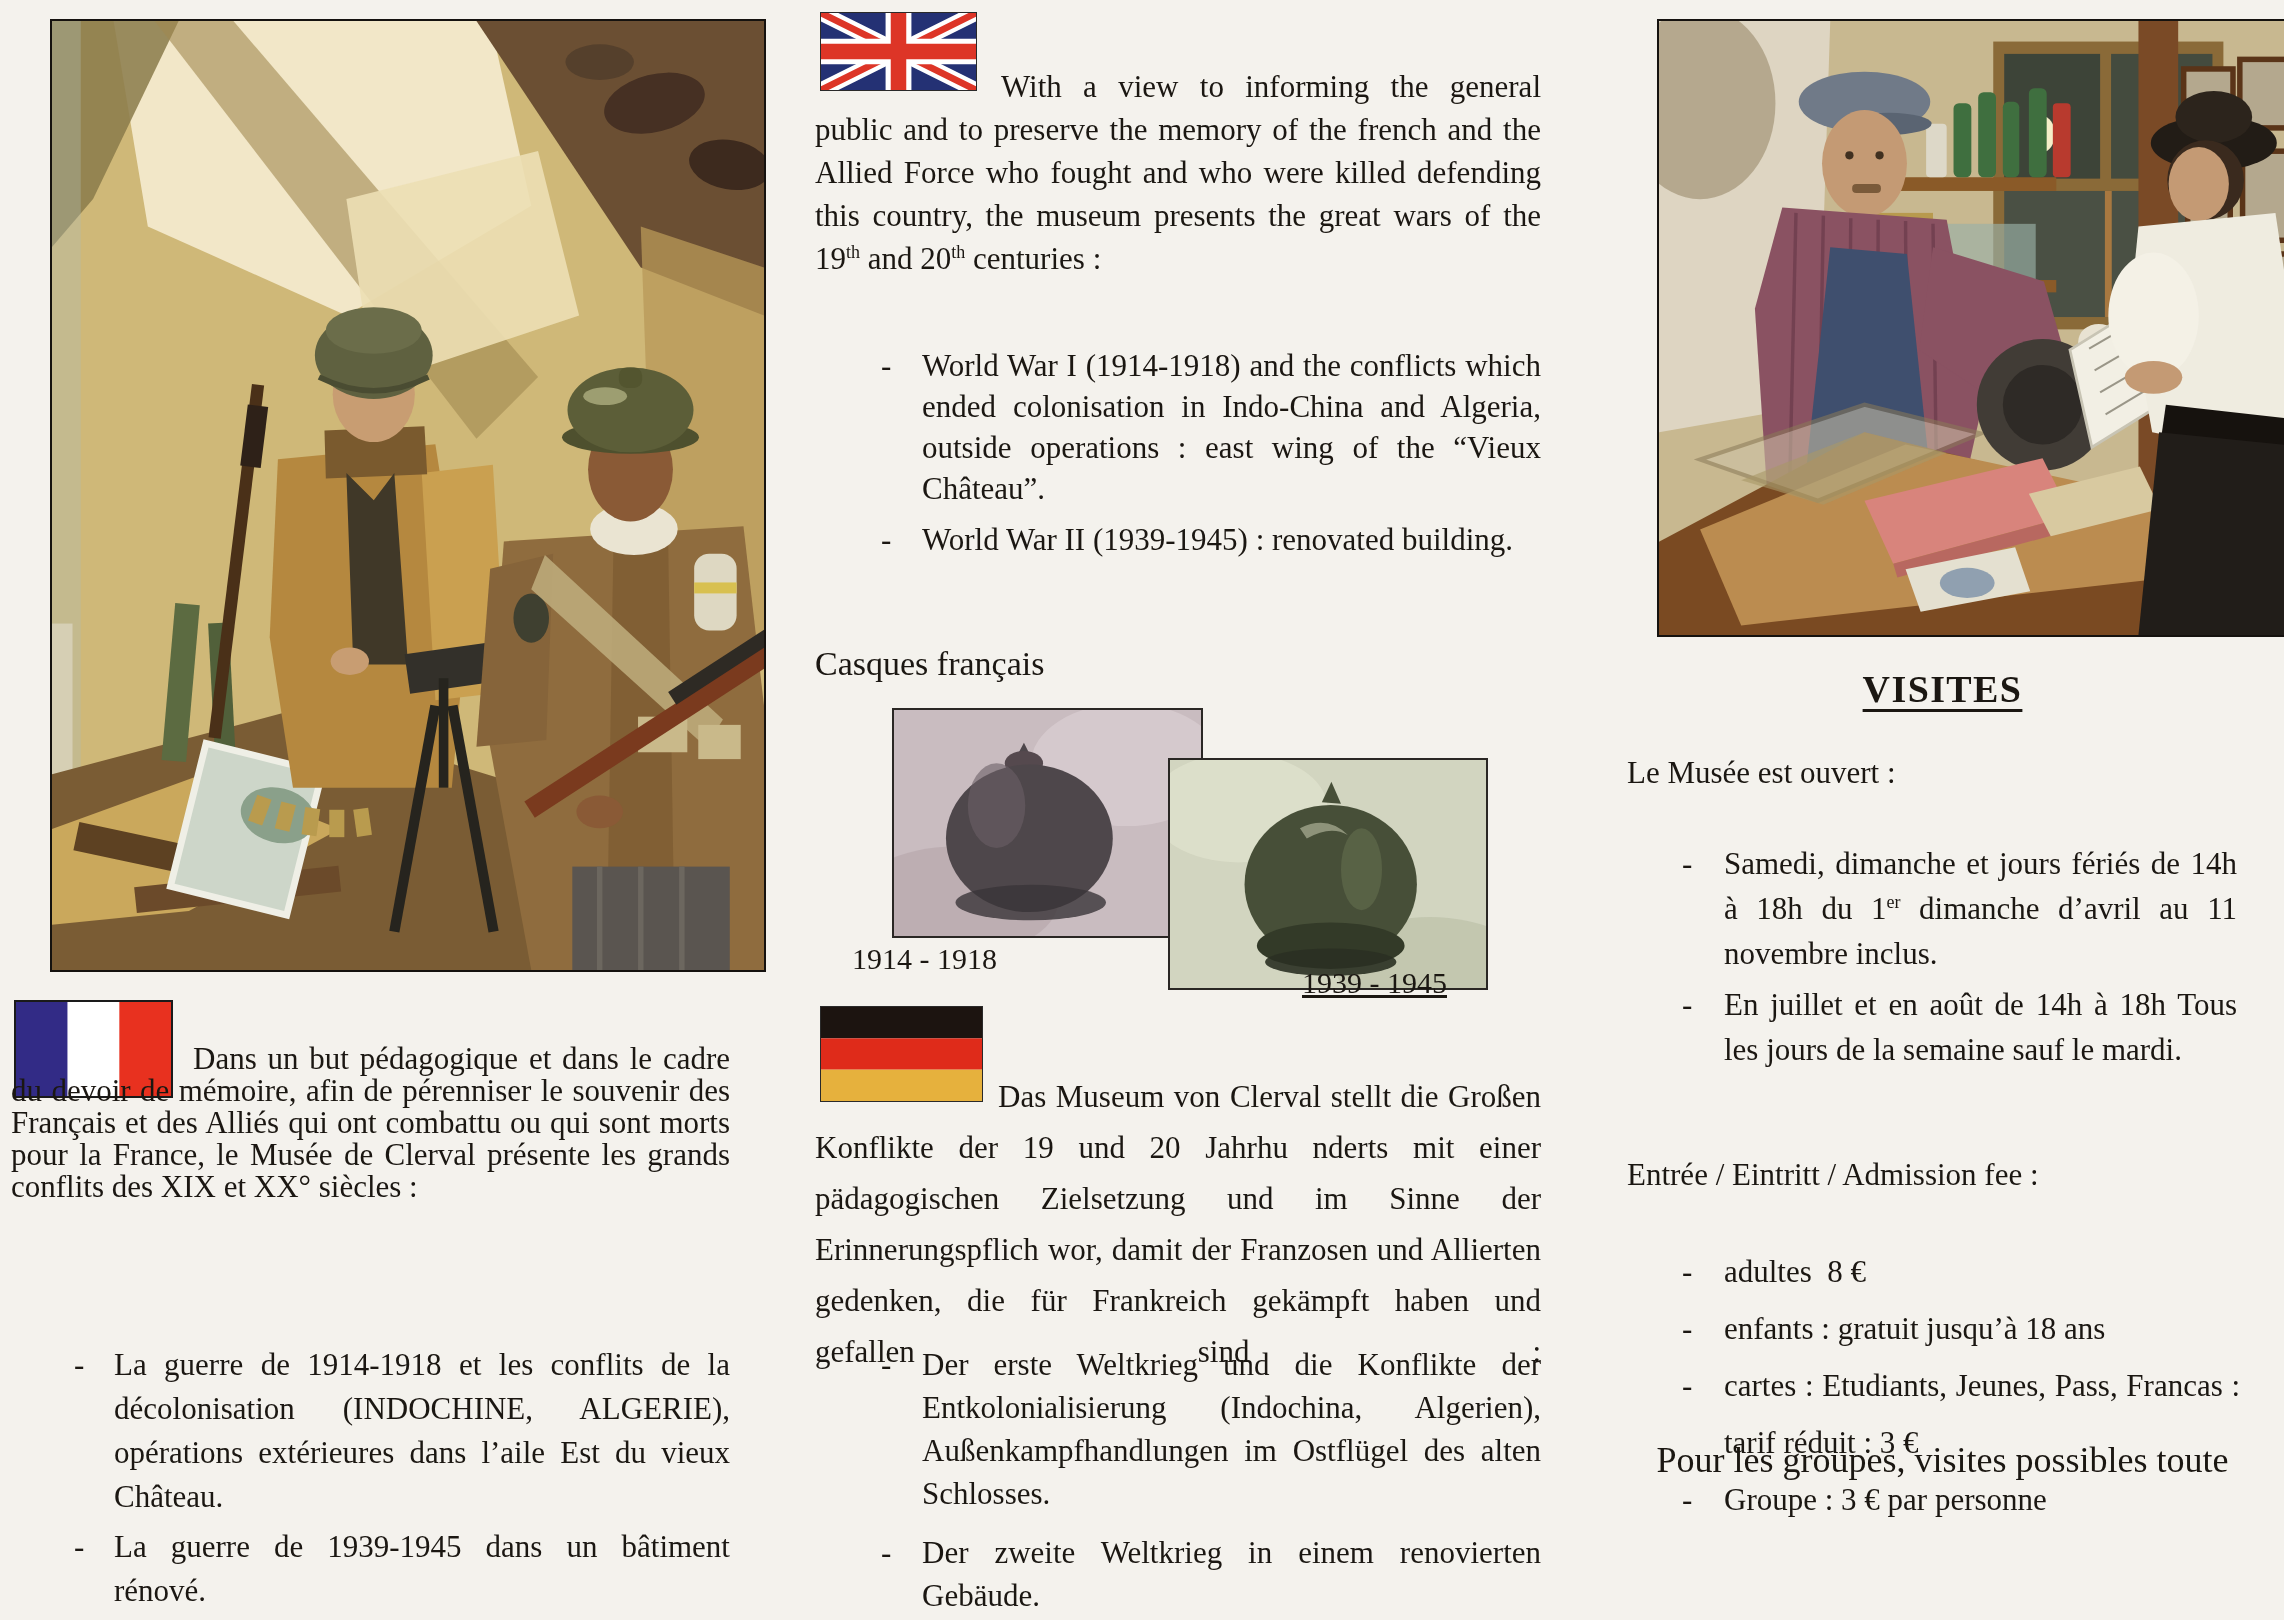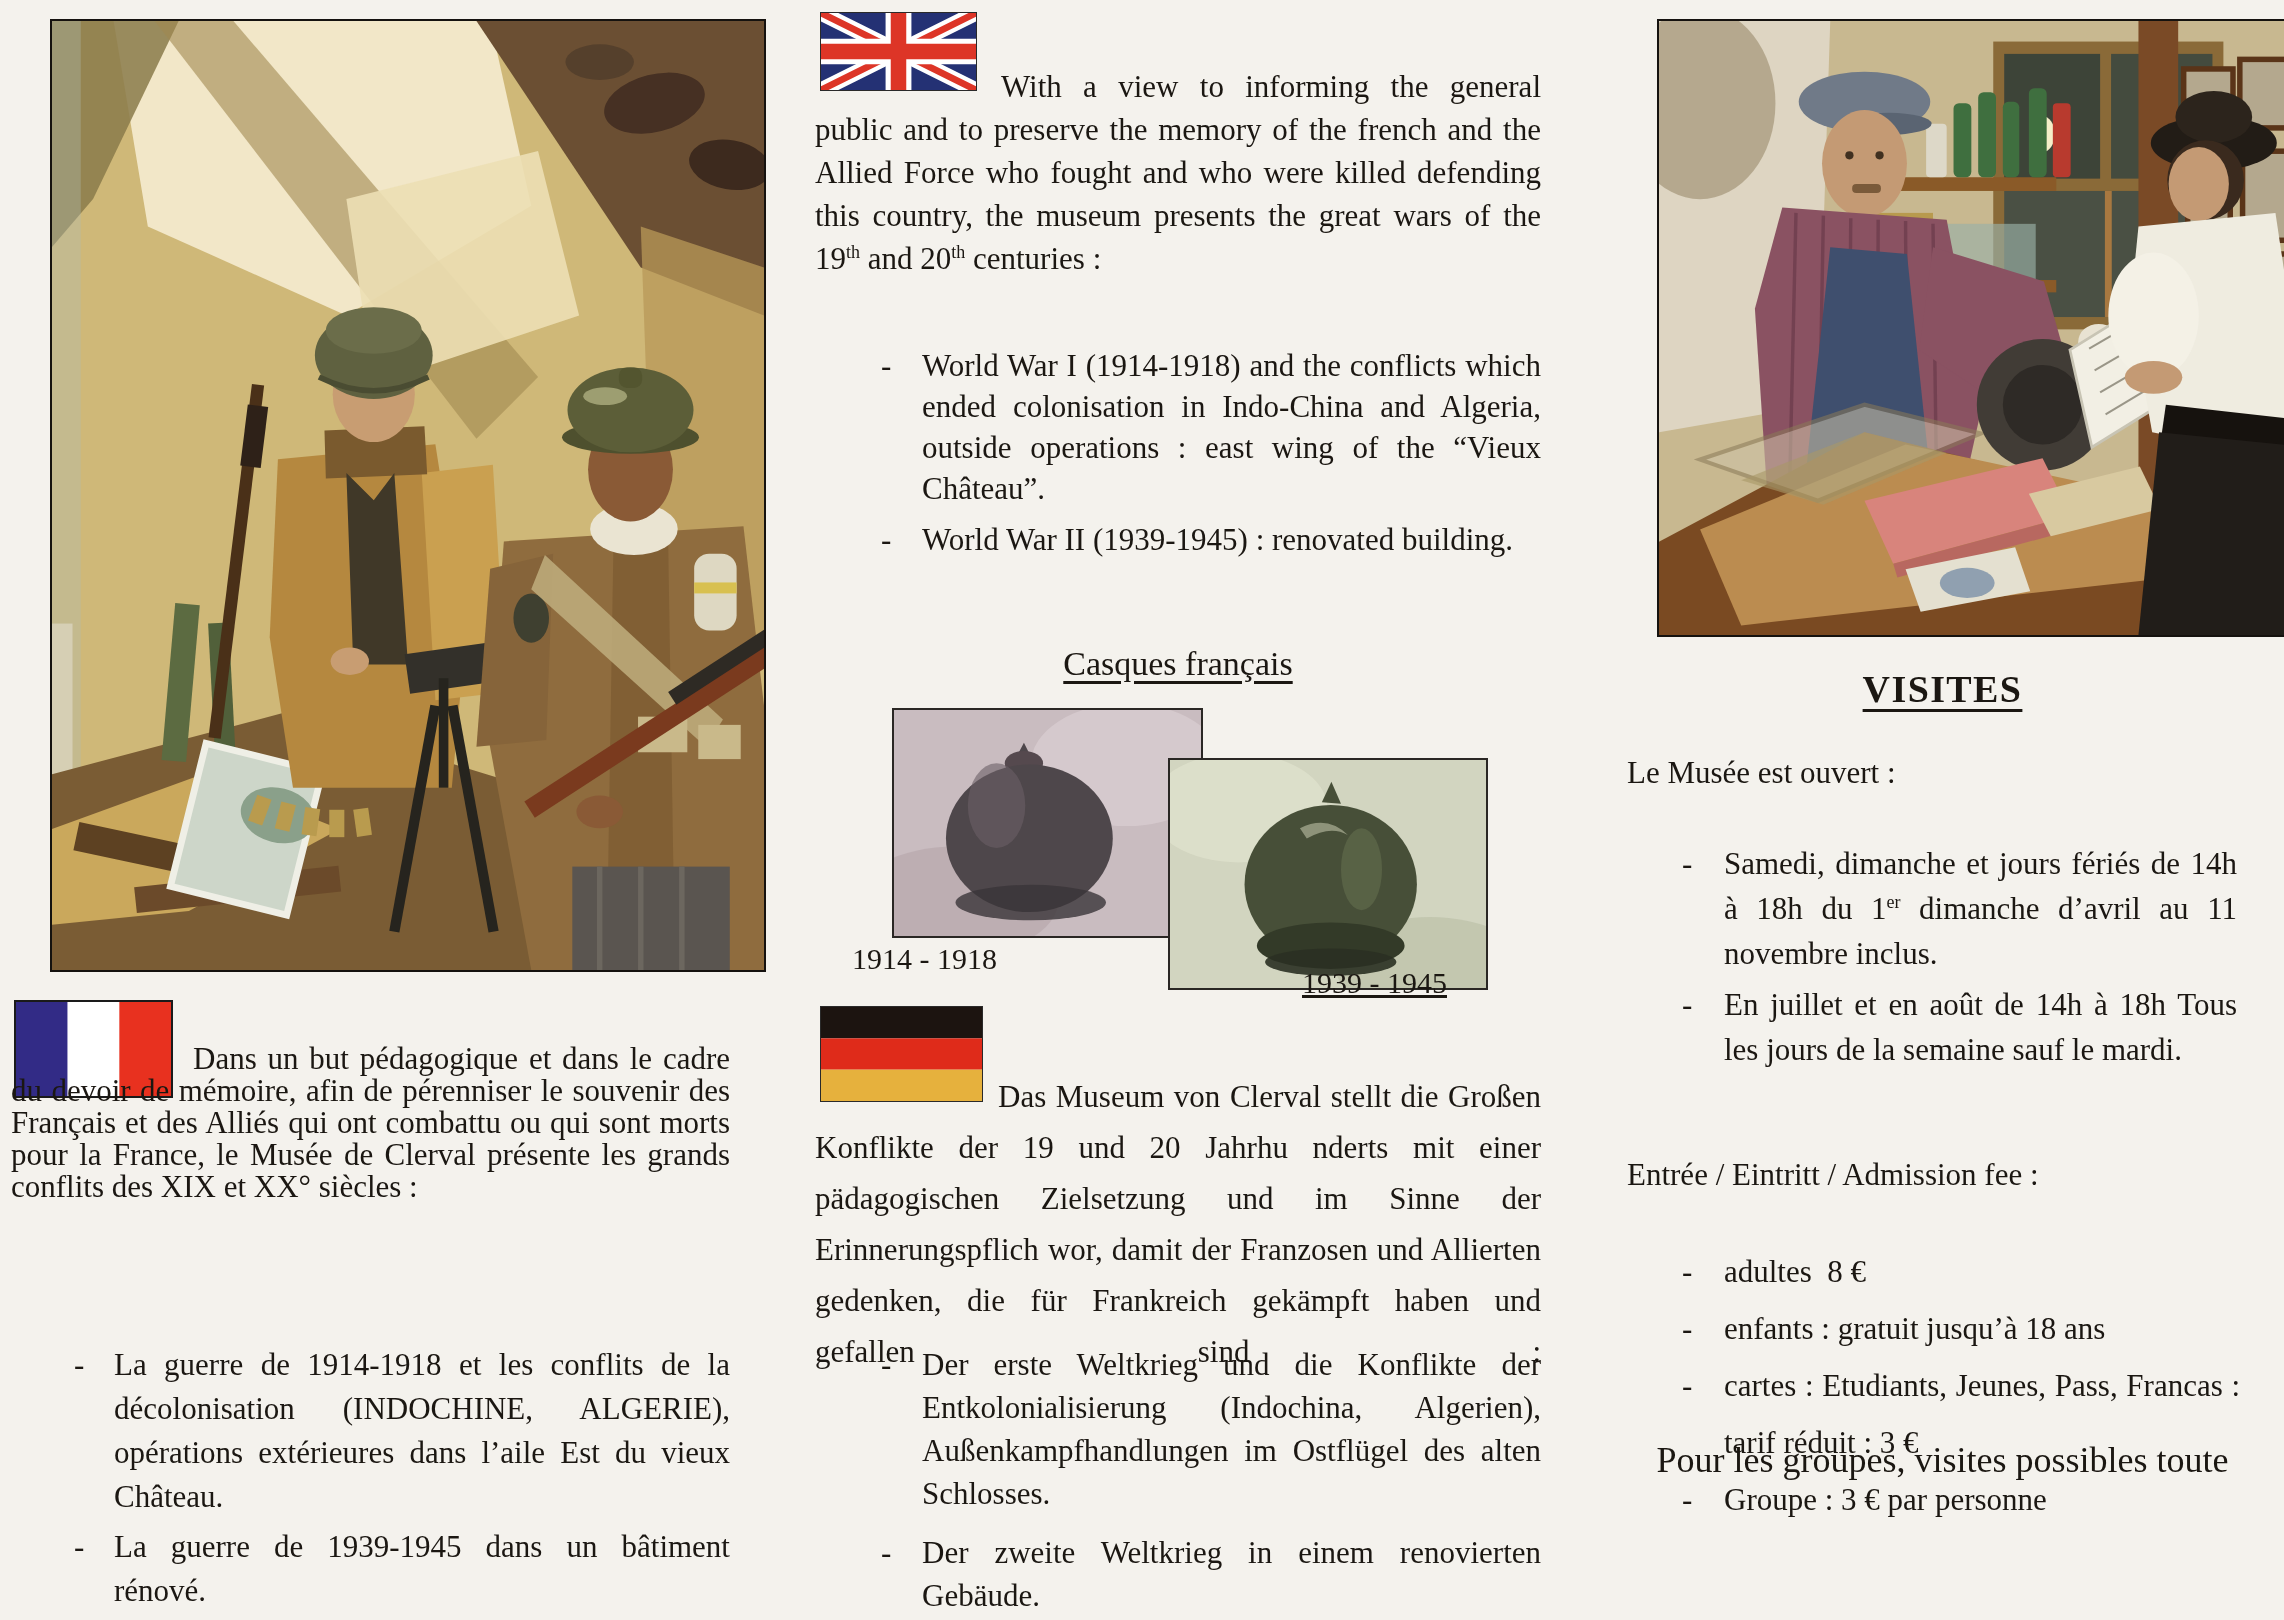--- a/index.html
+++ b/index.html
@@ -27,22 +27,22 @@
   #fr-para{left:11px;top:1043px;width:719px;text-indent:182px;}
   #fr-bullets{left:74px;top:1343px;width:656px;font-size:31px;line-height:44px;}
   #fr-bullets li + li{margin-top:5.5px;}
 
   #uk-flag{left:820px;top:12.3px;width:157px;height:79px;border:1.4px solid #2a2a2a;}
   #en-para{left:815px;top:65px;width:726px;text-indent:186px;line-height:43px;}
   #en-bullets{left:881px;top:345px;width:660px;font-size:31px;line-height:41px;}
   #en-bullets li + li{margin-top:10.3px;}
   #en-bullets .dash{flex:0 0 41px;}
 
-  #helmets-heading{position:absolute;left:815px;top:645px;width:726px;text-align:center;
-    font-size:34px;text-decoration:underline;text-underline-offset:6.2px;}
+  #helmets-heading{position:absolute;left:815px;top:645px;width:726px;text-align:left;
+    font-size:34px;text-underline-offset:6.2px;}
   .helmet-photo{position:absolute;border:2.1px solid #2a2724;box-sizing:border-box;}
   .helmet-photo svg{display:block;width:100%;height:100%;}
   #ww1-photo{left:852px;top:697px;width:311px;height:230px;}
   #ww2-photo{left:1128px;top:747px;width:320px;height:232px;}
   .helmet-caption{position:absolute;font-size:30px;}
   #ww1-caption{left:852px;top:942px;}
   #ww2-caption{left:1302px;top:966px;text-decoration:underline;}
 
   #de-flag{left:820px;top:1006px;width:163px;height:96px;border:1.4px solid #2a2a2a;}
   #de-para{left:815px;top:1071px;width:726px;text-indent:183px;line-height:51px;text-align-last:justify;}

